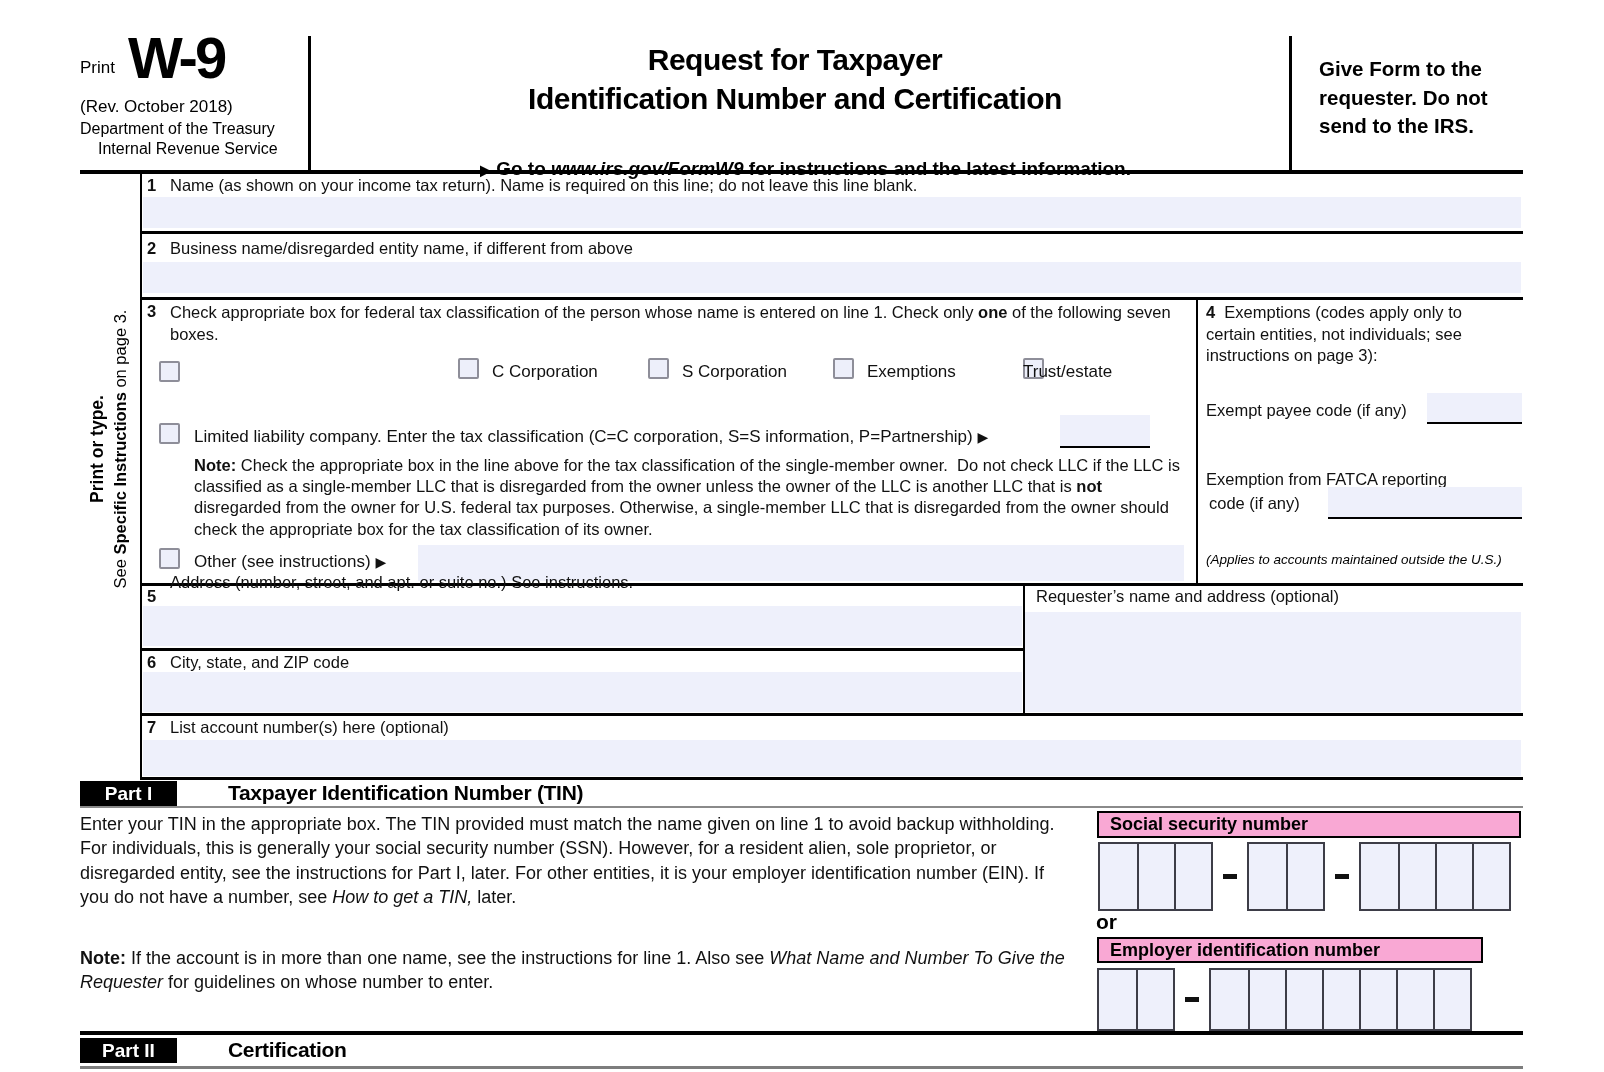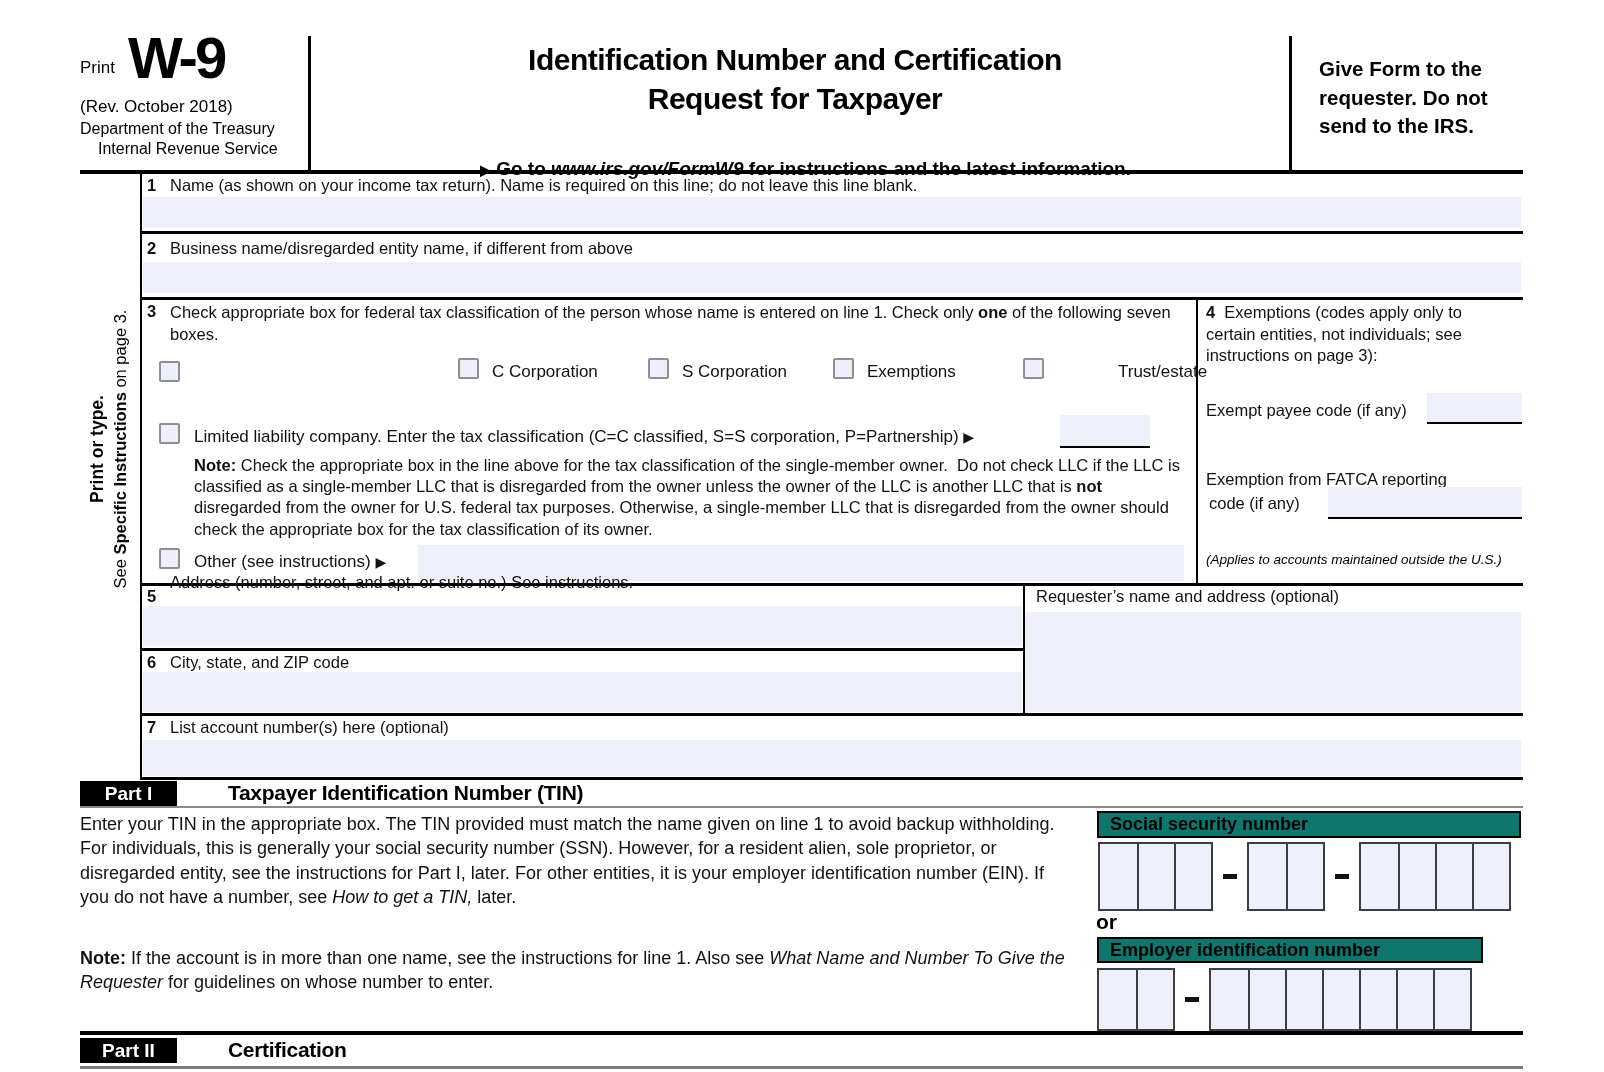--- a/index.html
+++ b/index.html
@@ -16,21 +16,21 @@
   .underline { border-bottom:2.5px solid #000; }
   .hline { background:#000; }
   .grayline { background:#7d7d7d; }
   .vline { background:#000; }
   .checkbox { width:21px; height:21px; background:#edeffa; border:2px solid #8e8e99; border-radius:2px; }
   .cblbl { font-size:17px; line-height:21px; color:#111; }
   .arrow { font-size:14px; }
   .part-box { background:#000; color:#fff; font-weight:bold; font-size:19px; text-align:center; line-height:25px; }
   .part-title { font-weight:bold; font-size:21px; letter-spacing:-0.3px; }
   .body-text { font-size:18px; line-height:24.3px; color:#111; }
-  .tin-label-box { border:2.5px solid #000; background:#0f766e; font-weight:bold; font-size:18px; padding-left:11px; display:flex; align-items:center; }
+  .tin-label-box { border:2.5px solid #000; background:#f9a8d4; font-weight:bold; font-size:18px; padding-left:11px; display:flex; align-items:center; }
   .tin-row { display:flex; align-items:stretch; }
   .digit-group { display:flex; border:2px solid #3d3d47; }
   .digit-cell { width:37px; background:#eef0fb; border-left:2px solid #3d3d47; }
   .digit-cell:first-child { border-left:none; }
   .digit-dash { width:14px; height:5px; background:#111; align-self:center; margin:0 10px; }
   .ssn-row .digit-cell { height:65px; }
   .ein-row .digit-cell { height:59px; }
   .sidebar { width:430px; height:46px; transform:rotate(-90deg); transform-origin:0 0; text-align:center; }
   .sidebar .l1 { font-weight:bold; font-size:17.5px; line-height:23px; }
   .sidebar .l2 { font-size:16.5px; line-height:22px; }
@@ -44,22 +44,22 @@
 
   <div class="abs" style="left:80px; top:58px; font-size:17px;">Print</div>
   <div class="abs b" style="left:128px; top:24px; font-size:58px; letter-spacing:-3px;">W-9</div>
   <div class="abs" style="left:80px; top:97px; font-size:17px;">(Rev. October 2018)</div>
   <div class="abs" style="left:80px; top:120px; font-size:16px;">Department of the Treasury</div>
   <div class="abs" style="left:80px; top:140px; font-size:16px;margin-left:18px;">Internal Revenue Service</div>
 
   <div class="abs vline" style="left:308px; top:36px; width:2.5px; height:134px;"></div>
 
   <div class="abs hdr-title" style="left:320px; top:40px; width:950px;">
+    <div>Request for Taxpayer</div>
     <div>Identification Number and Certification</div>
-    <div>Request for Taxpayer</div>
   </div>
   <div class="abs hdr-goto rich" style="left:320px; top:136px; width:950px;">
     <span class="arrow">▶</span><span> Go to </span><span class="i">www.irs.gov/FormW9</span><span> for instructions and the latest information.</span>
   </div>
 
   <div class="abs vline" style="left:1289px; top:36px; width:2.5px; height:134px;"></div>
   <div class="abs b rich" style="left:1303px; top:55px; width:218px; font-size:20.5px; line-height:28.5px;margin-left:16px;">Give Form to the requester. Do not send to the IRS.</div>
 
   <div class="abs hline" style="left:80px; top:170px; width:1443px; height:4px;"></div>
 
@@ -90,24 +90,24 @@
   <div class="abs lbl rich" style="left:170px; top:302px; width:1012px; line-height:21.5px;"><span>Check appropriate box for federal tax classification of the person whose name is entered on line 1. Check only </span><span class="b">one</span><span> of the following seven boxes.</span></div>
 
   <div class="abs checkbox" style="left:159px; top:361px;"></div>
   <div class="abs checkbox" style="left:458px; top:358px;"></div>
   <div class="abs cblbl" style="left:492px; top:361px;">C Corporation</div>
   <div class="abs checkbox" style="left:648px; top:358px;"></div>
   <div class="abs cblbl" style="left:682px; top:361px;">S Corporation</div>
   <div class="abs checkbox" style="left:833px; top:358px;"></div>
   <div class="abs cblbl" style="left:867px; top:361px;">Exemptions</div>
   <div class="abs checkbox" style="left:1023px; top:358px;"></div>
-  <div class="abs cblbl" style="left:1118px; top:361px;">Trust/estate</div>
+  <div class="abs cblbl" style="left:1023px; top:361px;">Trust/estate</div>
 
   <div class="abs checkbox" style="left:159px; top:423px;"></div>
-  <div class="abs cblbl rich" style="left:194px; top:426px;"><span>Limited liability company. Enter the tax classification (C=C classified, S=S corporation, P=Partnership) </span><span class="arrow">▶</span></div>
+  <div class="abs cblbl rich" style="left:194px; top:426px;"><span>Limited liability company. Enter the tax classification (C=C corporation, S=S information, P=Partnership) </span><span class="arrow">▶</span></div>
   <div class="abs field underline lbl" style="left:1060px; top:415px; width:90px; height:33px;"></div>
 
   <div class="abs lbl rich" style="left:194px; top:455px; width:992px; line-height:21.2px;"><span class="b">Note:</span><span> Check the appropriate box in the line above for the tax classification of the single-member owner.  Do not check LLC if the LLC is classified as a single-member LLC that is disregarded from the owner unless the owner of the LLC is another LLC that is </span><span class="b">not</span><span> disregarded from the owner for U.S. federal tax purposes. Otherwise, a single-member LLC that is disregarded from the owner should check the appropriate box for the tax classification of its owner.</span></div>
 
   <div class="abs checkbox" style="left:159px; top:548px;"></div>
   <div class="abs cblbl rich" style="left:194px; top:551px;"><span>Other (see instructions) </span><span class="arrow">▶</span></div>
   <div class="abs field lbl" style="left:418px; top:545px; width:766px; height:36px;"></div>
 
   <div class="abs lbl rich" style="left:1206px; top:302px; width:296px; line-height:21.5px;"><span class="num">4</span><span>  Exemptions (codes apply only to certain entities, not individuals; see instructions on page 3):</span></div>
   <div class="abs lbl" style="left:1206px; top:401px;">Exempt payee code (if any)</div>

